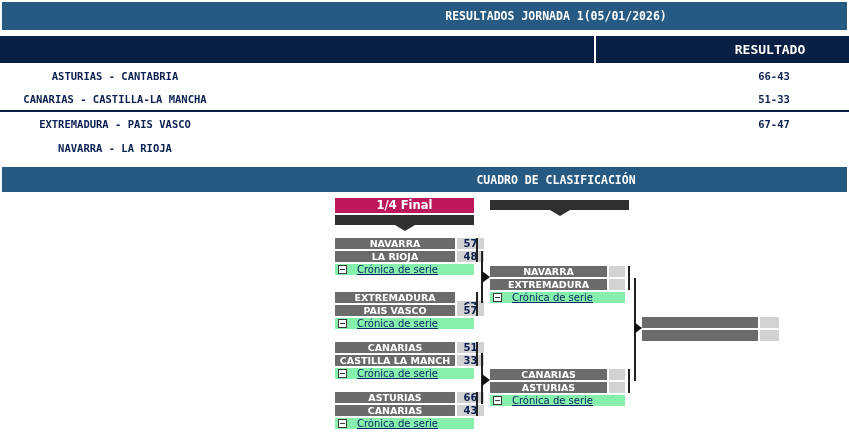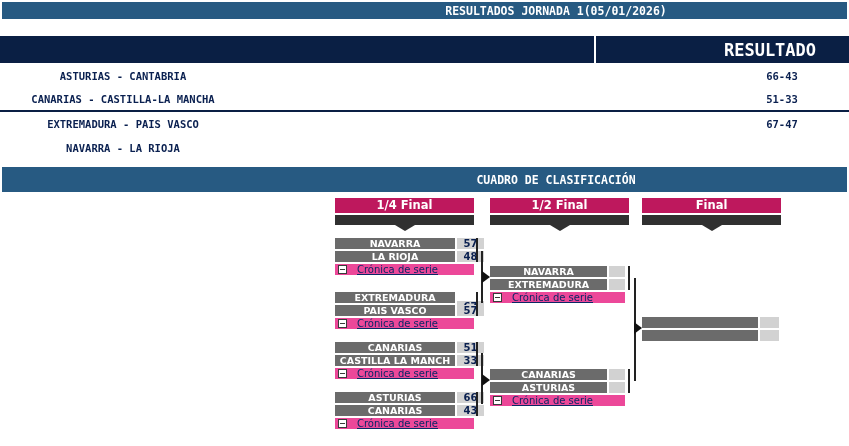--- a/index.html
+++ b/index.html
@@ -26,25 +26,25 @@
   }
   .thead .hleft {
     position:absolute; left:0; top:0; width:222px; height:100%;
     display:flex; align-items:center; justify-content:center;
     color:#fff; font-weight:bold; font-size:11px;
   }
   .thead .hdivider { position:absolute; left:594px; top:0; width:2px; height:100%; background:#fff; }
   .thead .hright {
     position:absolute; left:691px; top:0; width:158px; height:100%;
     display:flex; align-items:center; justify-content:center;
-    color:#fff; font-weight:bold; font-size:17px;
-  }
-
-  
-  .rrow { position:absolute; left:12px; width:692px; }
+    color:#fff; font-weight:bold; font-size:13px;
+  }
+
+  
+  .rrow { position:absolute; left:4px; width:692px; }
   .rrow .rteams {
     position:absolute; left:0; top:0; width:222px; height:100%;
     display:flex; align-items:center; justify-content:center;
     color:#0a2050; font-weight:bold; font-size:10.5px; white-space:nowrap;
   }
   .rrow .rscore {
     position:absolute; left:691px; top:0; width:158px; height:100%;
     display:flex; align-items:center; justify-content:center;
     color:#0a2050; font-weight:bold; font-size:10.5px;
   }
@@ -70,21 +70,21 @@
     color:#fff; font-weight:bold; font-size:9.5px; line-height:11px;
     text-align:center; white-space:nowrap; overflow:hidden;
   }
   .scell {
     position:absolute; height:11px; background:#d2d2d2;
     color:#0a2050; font-weight:bold; font-size:10px; line-height:11px; text-align:center;
   }
   .r2t { top:13px; }
   .cronica {
     position:absolute; left:0; top:26px; height:11px; width:100%;
-    background:#ec4899;
+    background:#86efac;
   }
   .cicon {
     position:absolute; left:3px; top:1px; width:9px; height:9px;
     background:#fff; border:1px solid #3a3a3a; display:block;
   }
   .cicon .minus {
     position:absolute; left:1px; top:3px; width:5px; height:1px; background:#3a3a3a; display:block;
   }
   .clink {
     position:absolute; left:22px; top:0; line-height:11px;
@@ -103,21 +103,21 @@
     position:absolute; width:0; height:0;
     border-top:6px solid transparent; border-bottom:6px solid transparent;
     border-left:8px solid #111;
   }
 </style>
 </head>
 <body>
 
 <div id="page">
 
-  <div class="banner" style="top:2px;height:17px;padding-left:12px;">
+  <div class="banner" style="top:2px;height:28px;padding-left:12px;">
     <span class="btitle">RESULTADOS JORNADA 1(05/01/2026)</span>
   </div>
 
   <div class="thead mono">
     <div class="hdivider"></div>
     <div class="hright mono">RESULTADO</div>
   </div>
 
   <div class="rrow mono" style="top:63px;height:25px;">
     <div class="rteams">ASTURIAS - CANTABRIA</div>
@@ -139,26 +139,20 @@
   <div class="banner" style="top:167px;height:25px;">
     <span class="btitle">CUADRO DE CLASIFICACIÓN</span>
   </div>
 
   <div class="round" style="left:335px;">
     <div class="rtitle">1/4 Final</div>
     <div class="rbar"></div>
     <div class="rtri"></div>
   </div>
   <div class="round" style="left:490px;">
-    <div class="rtitle">1/2 Final</div>
-    <div class="rbar"></div>
-    <div class="rtri"></div>
-  </div>
-  <div class="round" style="left:642px;">
-    <div class="rtitle">Final</div>
     <div class="rbar"></div>
     <div class="rtri"></div>
   </div>
 
   <div class="match qf" style="left:335px;top:238px;width:139px;height:37px;">
     <div class="tbar" style="top:0;">NAVARRA</div>
     <div class="scell" style="top:0;">57</div>
     <div class="tbar r2t">LA RIOJA</div>
     <div class="scell r2t">48</div>
     <div class="cronica">

